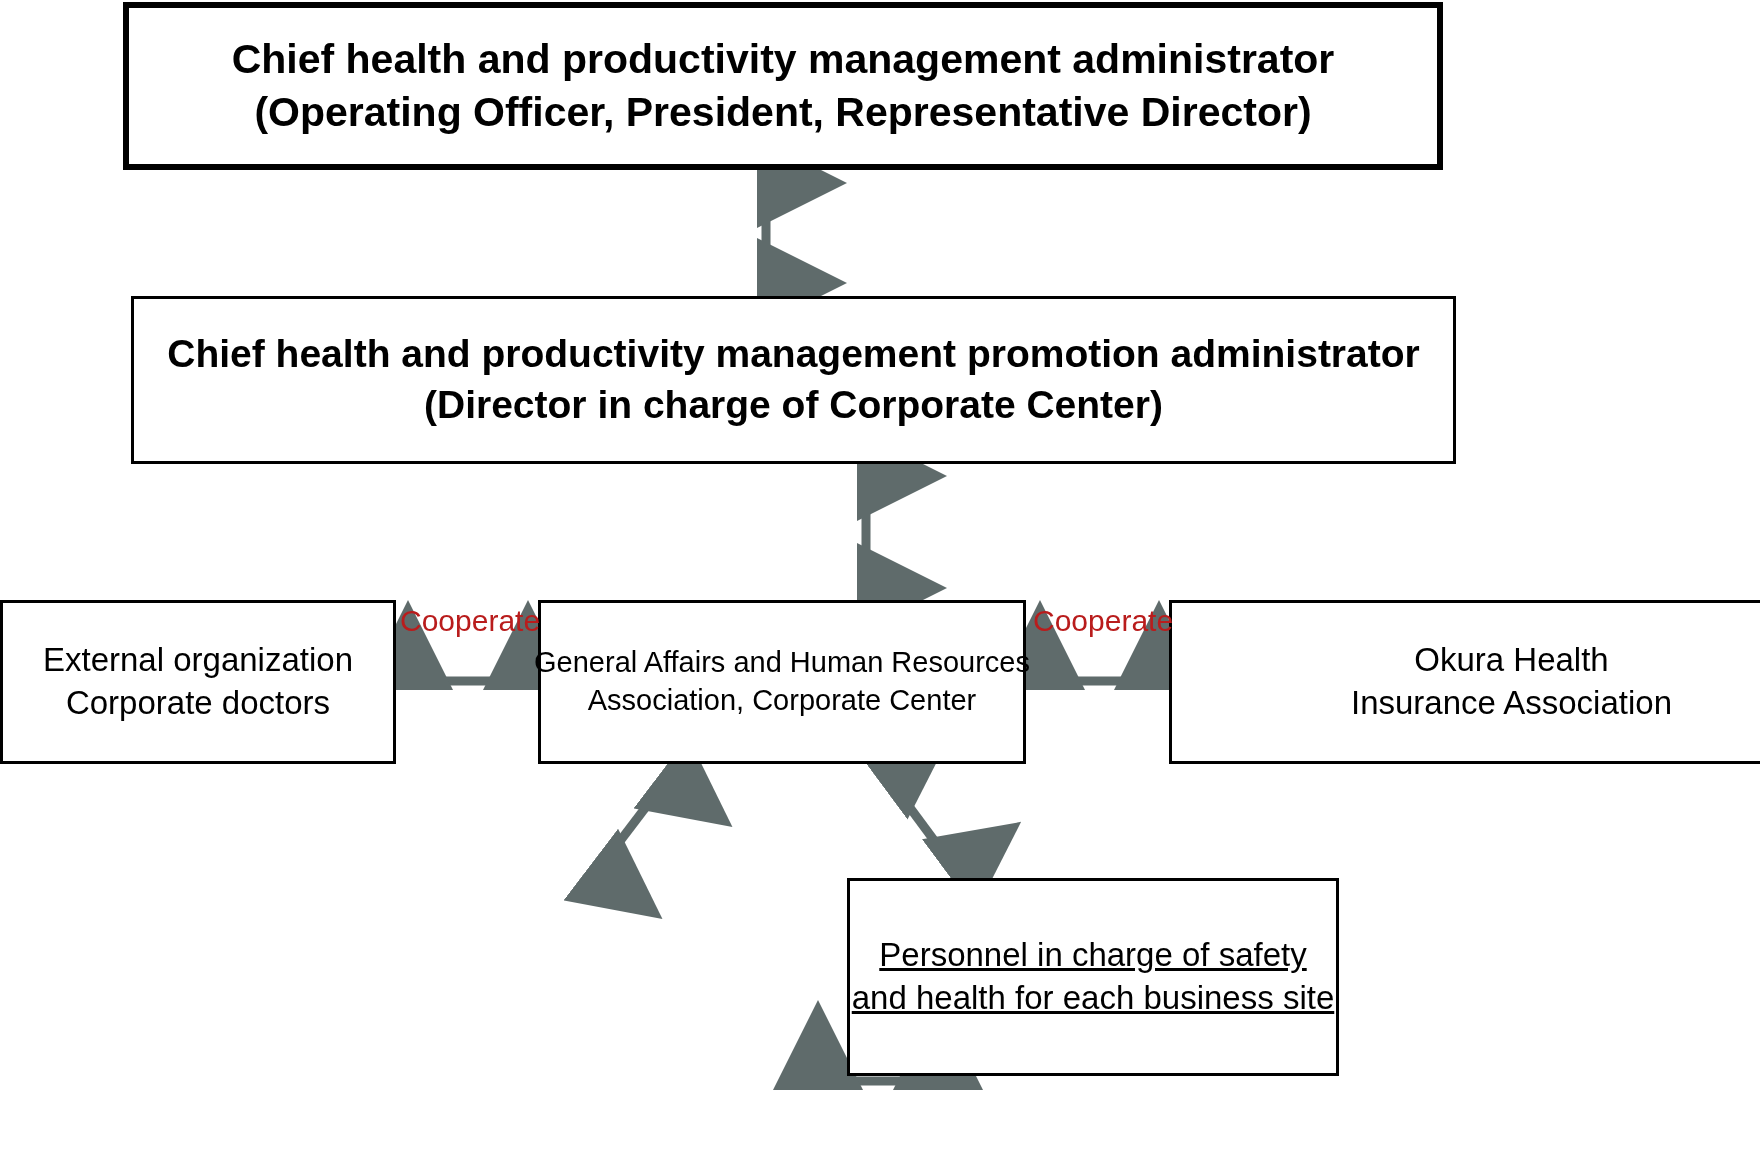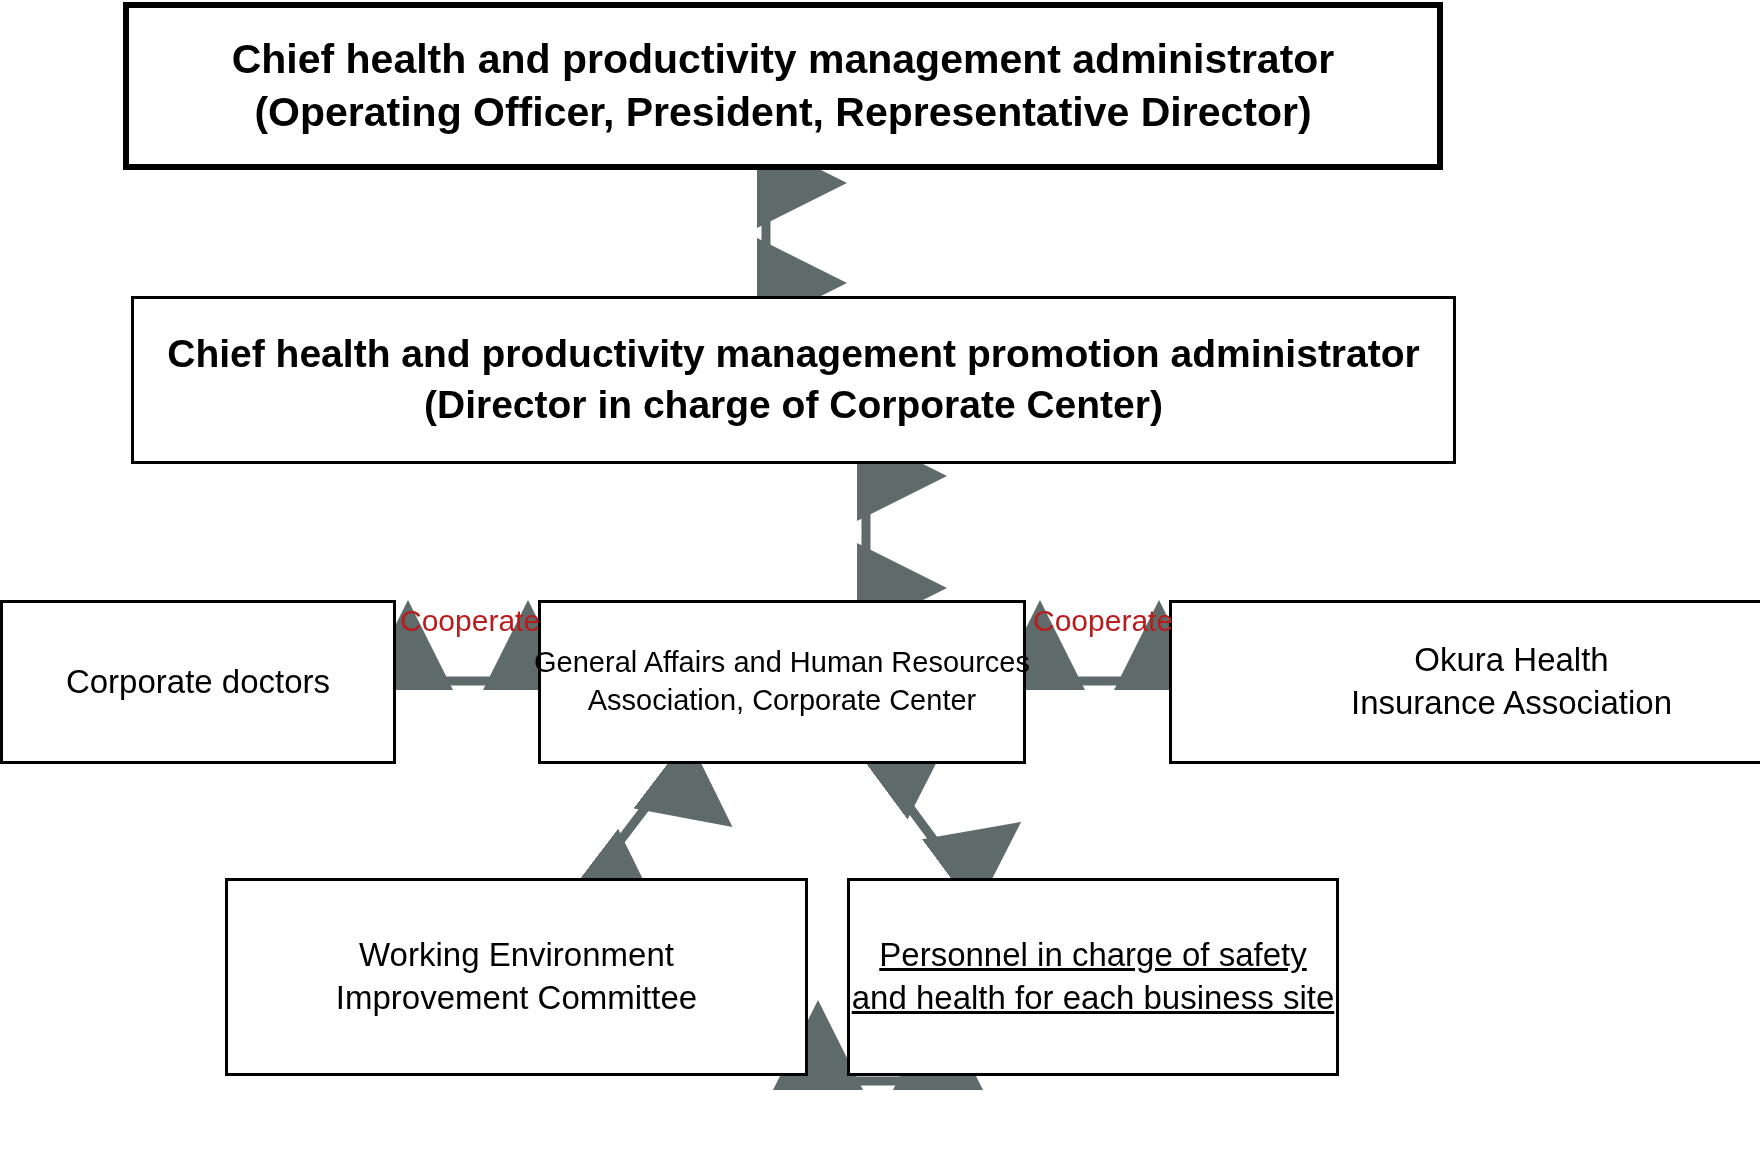--- a/index.html
+++ b/index.html
@@ -140,37 +140,34 @@
     <span class="ln">Chief health and productivity management administrator</span>
     <span class="ln">(Operating Officer, President, Representative Director)</span>
   </div>
 
   <div class="node" id="node-promotion-admin">
     <span class="ln">Chief health and productivity management promotion administrator</span>
     <span class="ln">(Director in charge of Corporate Center)</span>
   </div>
 
   <div class="node" id="node-external-org">
+    <span class="ln">External organization</span>
     <span class="ln">Corporate doctors</span>
   </div>
 
   <div class="node" id="node-general-affairs">
     <span class="ln">General Affairs and Human Resources</span>
     <span class="ln">Association, Corporate Center</span>
   </div>
 
   <div class="node" id="node-okura-health">
     <span class="ln">Okura Health</span>
     <span class="ln">Insurance Association</span>
   </div>
 
-  <div class="node" id="node-working-env">
-    <span class="ln">Working Environment</span>
-    <span class="ln">Improvement Committee</span>
-  </div>
 
   <div class="node" id="node-site-personnel">
     <span class="ln">Personnel in charge of safety</span>
     <span class="ln">and health for each business site</span>
   </div>
 
   <div class="edge-label" id="label-cooperate-left">Cooperate</div>
 
   <div class="edge-label" id="label-cooperate-right">Cooperate</div>
 

